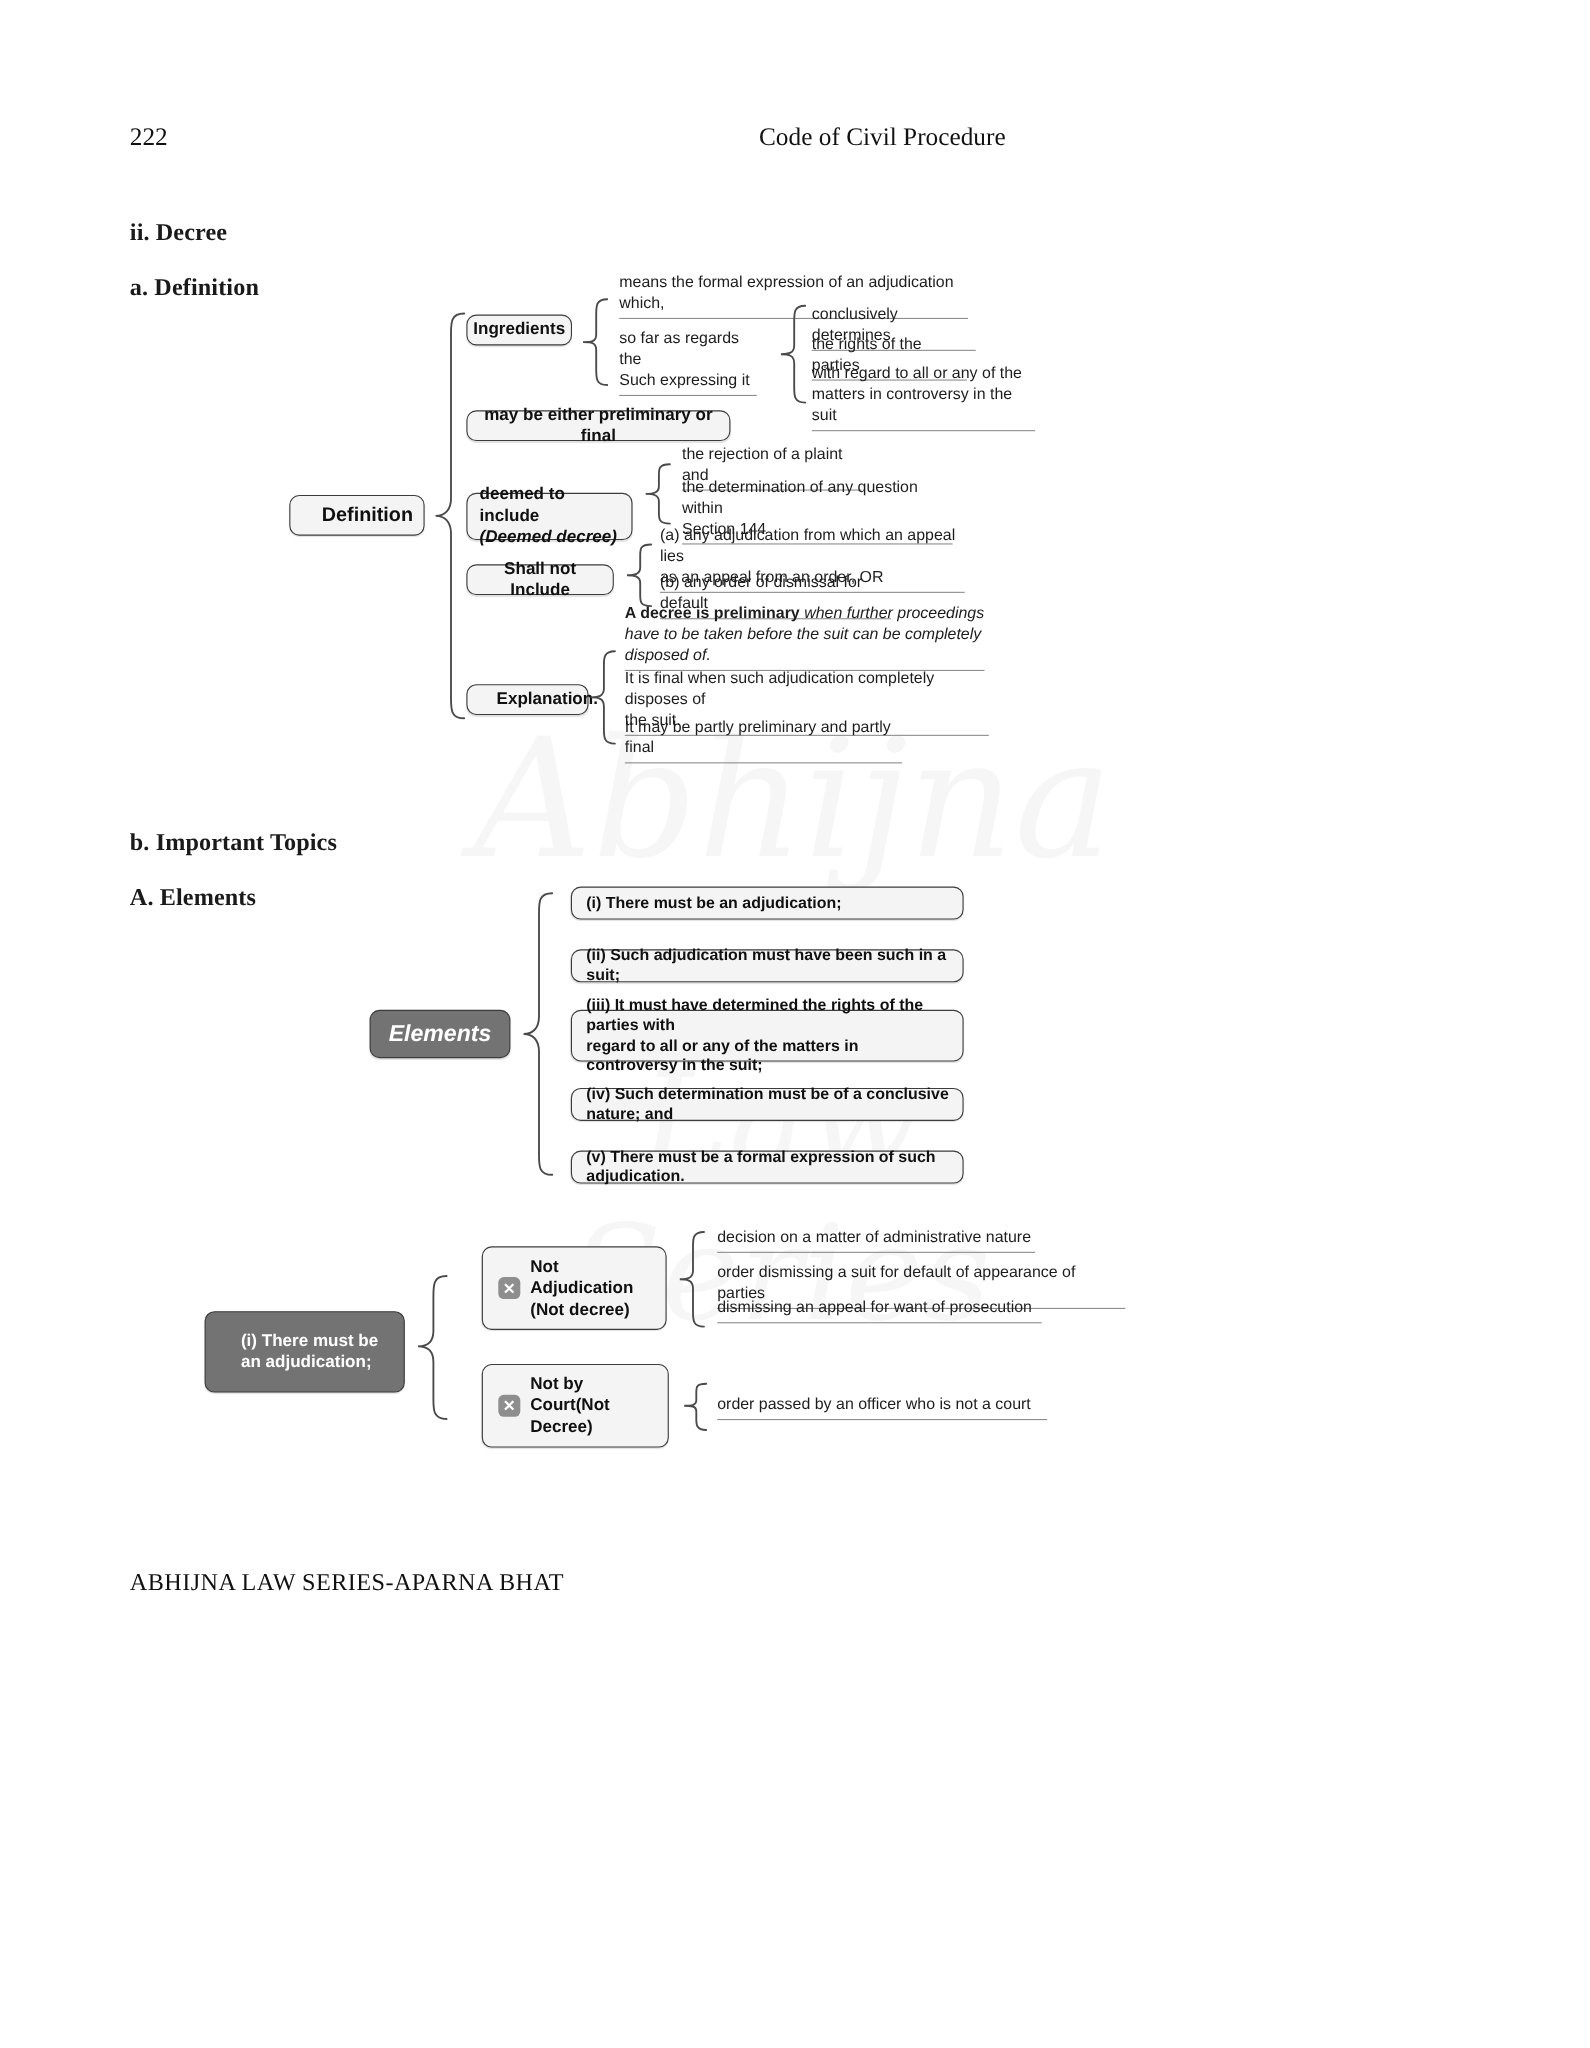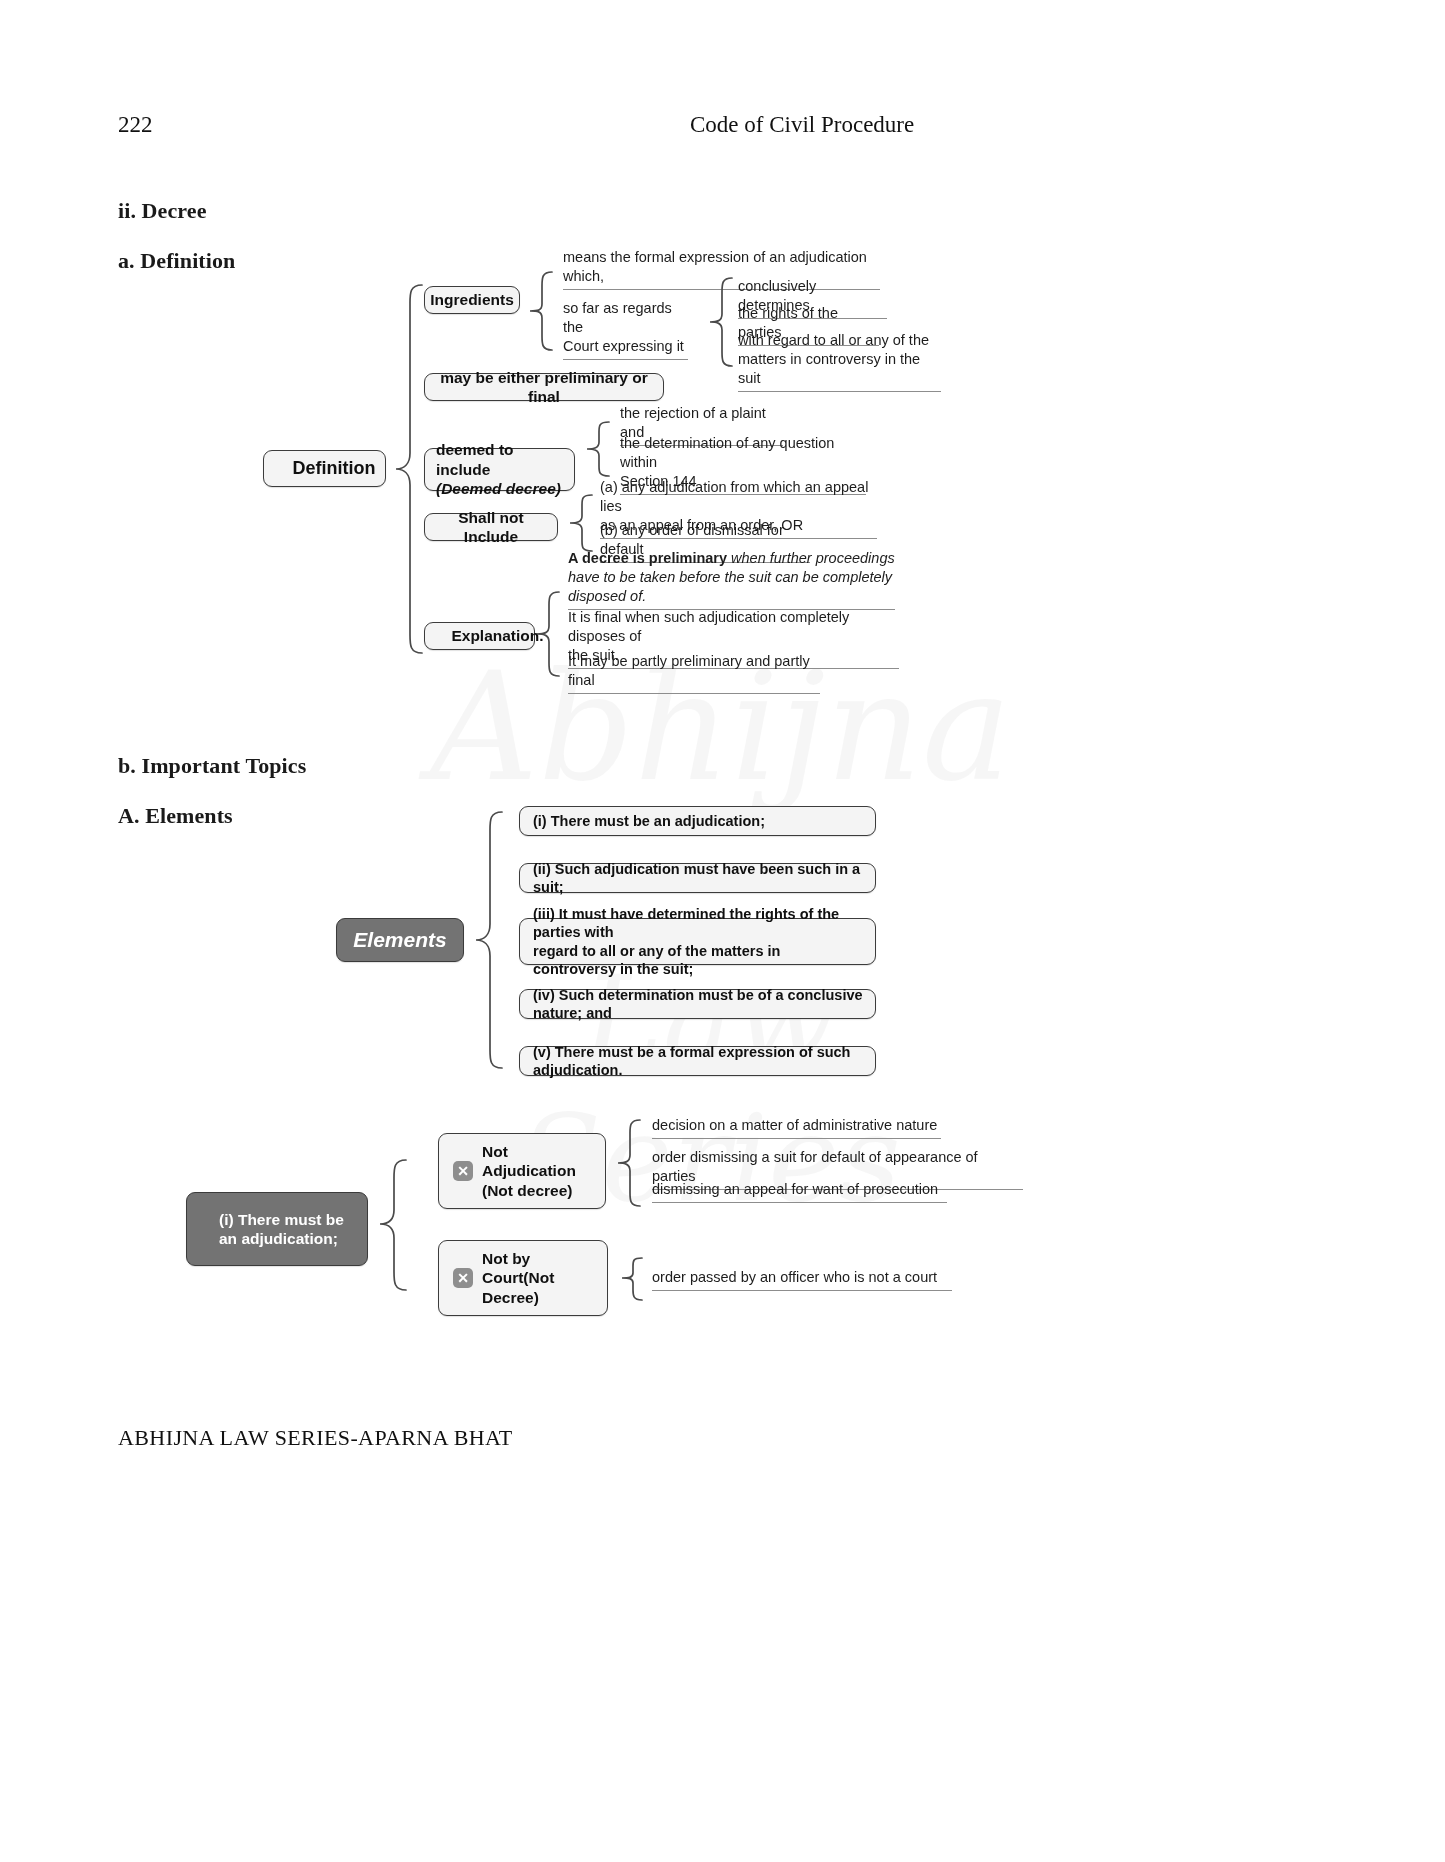--- a/index.html
+++ b/index.html
@@ -179,21 +179,21 @@
 
   <div class="node" style="left:424px;top:286px;width:96px;height:28px;">Ingredients</div>
 
   <svg class="brace" style="left:528px;top:270px;width:26px;height:82px;" viewBox="0 0 26 82" preserveAspectRatio="none">
     <path d="M24 2 C14 2 14 8 14 16 L14 34 C14 41 9 41 2 41 C9 41 14 41 14 48 L14 66 C14 74 14 80 24 80"></path>
   </svg>
 
   <div class="leaf" style="left:563px;top:248px;width:317px;">means the formal expression of an adjudication which,</div>
 
   <div class="leaf" style="left:563px;top:299px;width:125px;">so far as regards the
-Court expressing it</div>
+Such expressing it</div>
 
   <svg class="brace" style="left:708px;top:276px;width:26px;height:92px;" viewBox="0 0 26 92" preserveAspectRatio="none">
     <path d="M24 2 C14 2 14 8 14 16 L14 38 C14 45 9 46 2 46 C9 46 14 47 14 54 L14 76 C14 84 14 90 24 90"></path>
   </svg>
 
   <div class="leaf" style="left:738px;top:277px;width:149px;">conclusively  determines</div>
   <div class="leaf" style="left:738px;top:304px;width:141px;">the rights of the parties</div>
   <div class="leaf" style="left:738px;top:331px;width:203px;">with regard to all or any of the
 matters in controversy in the suit</div>
 

